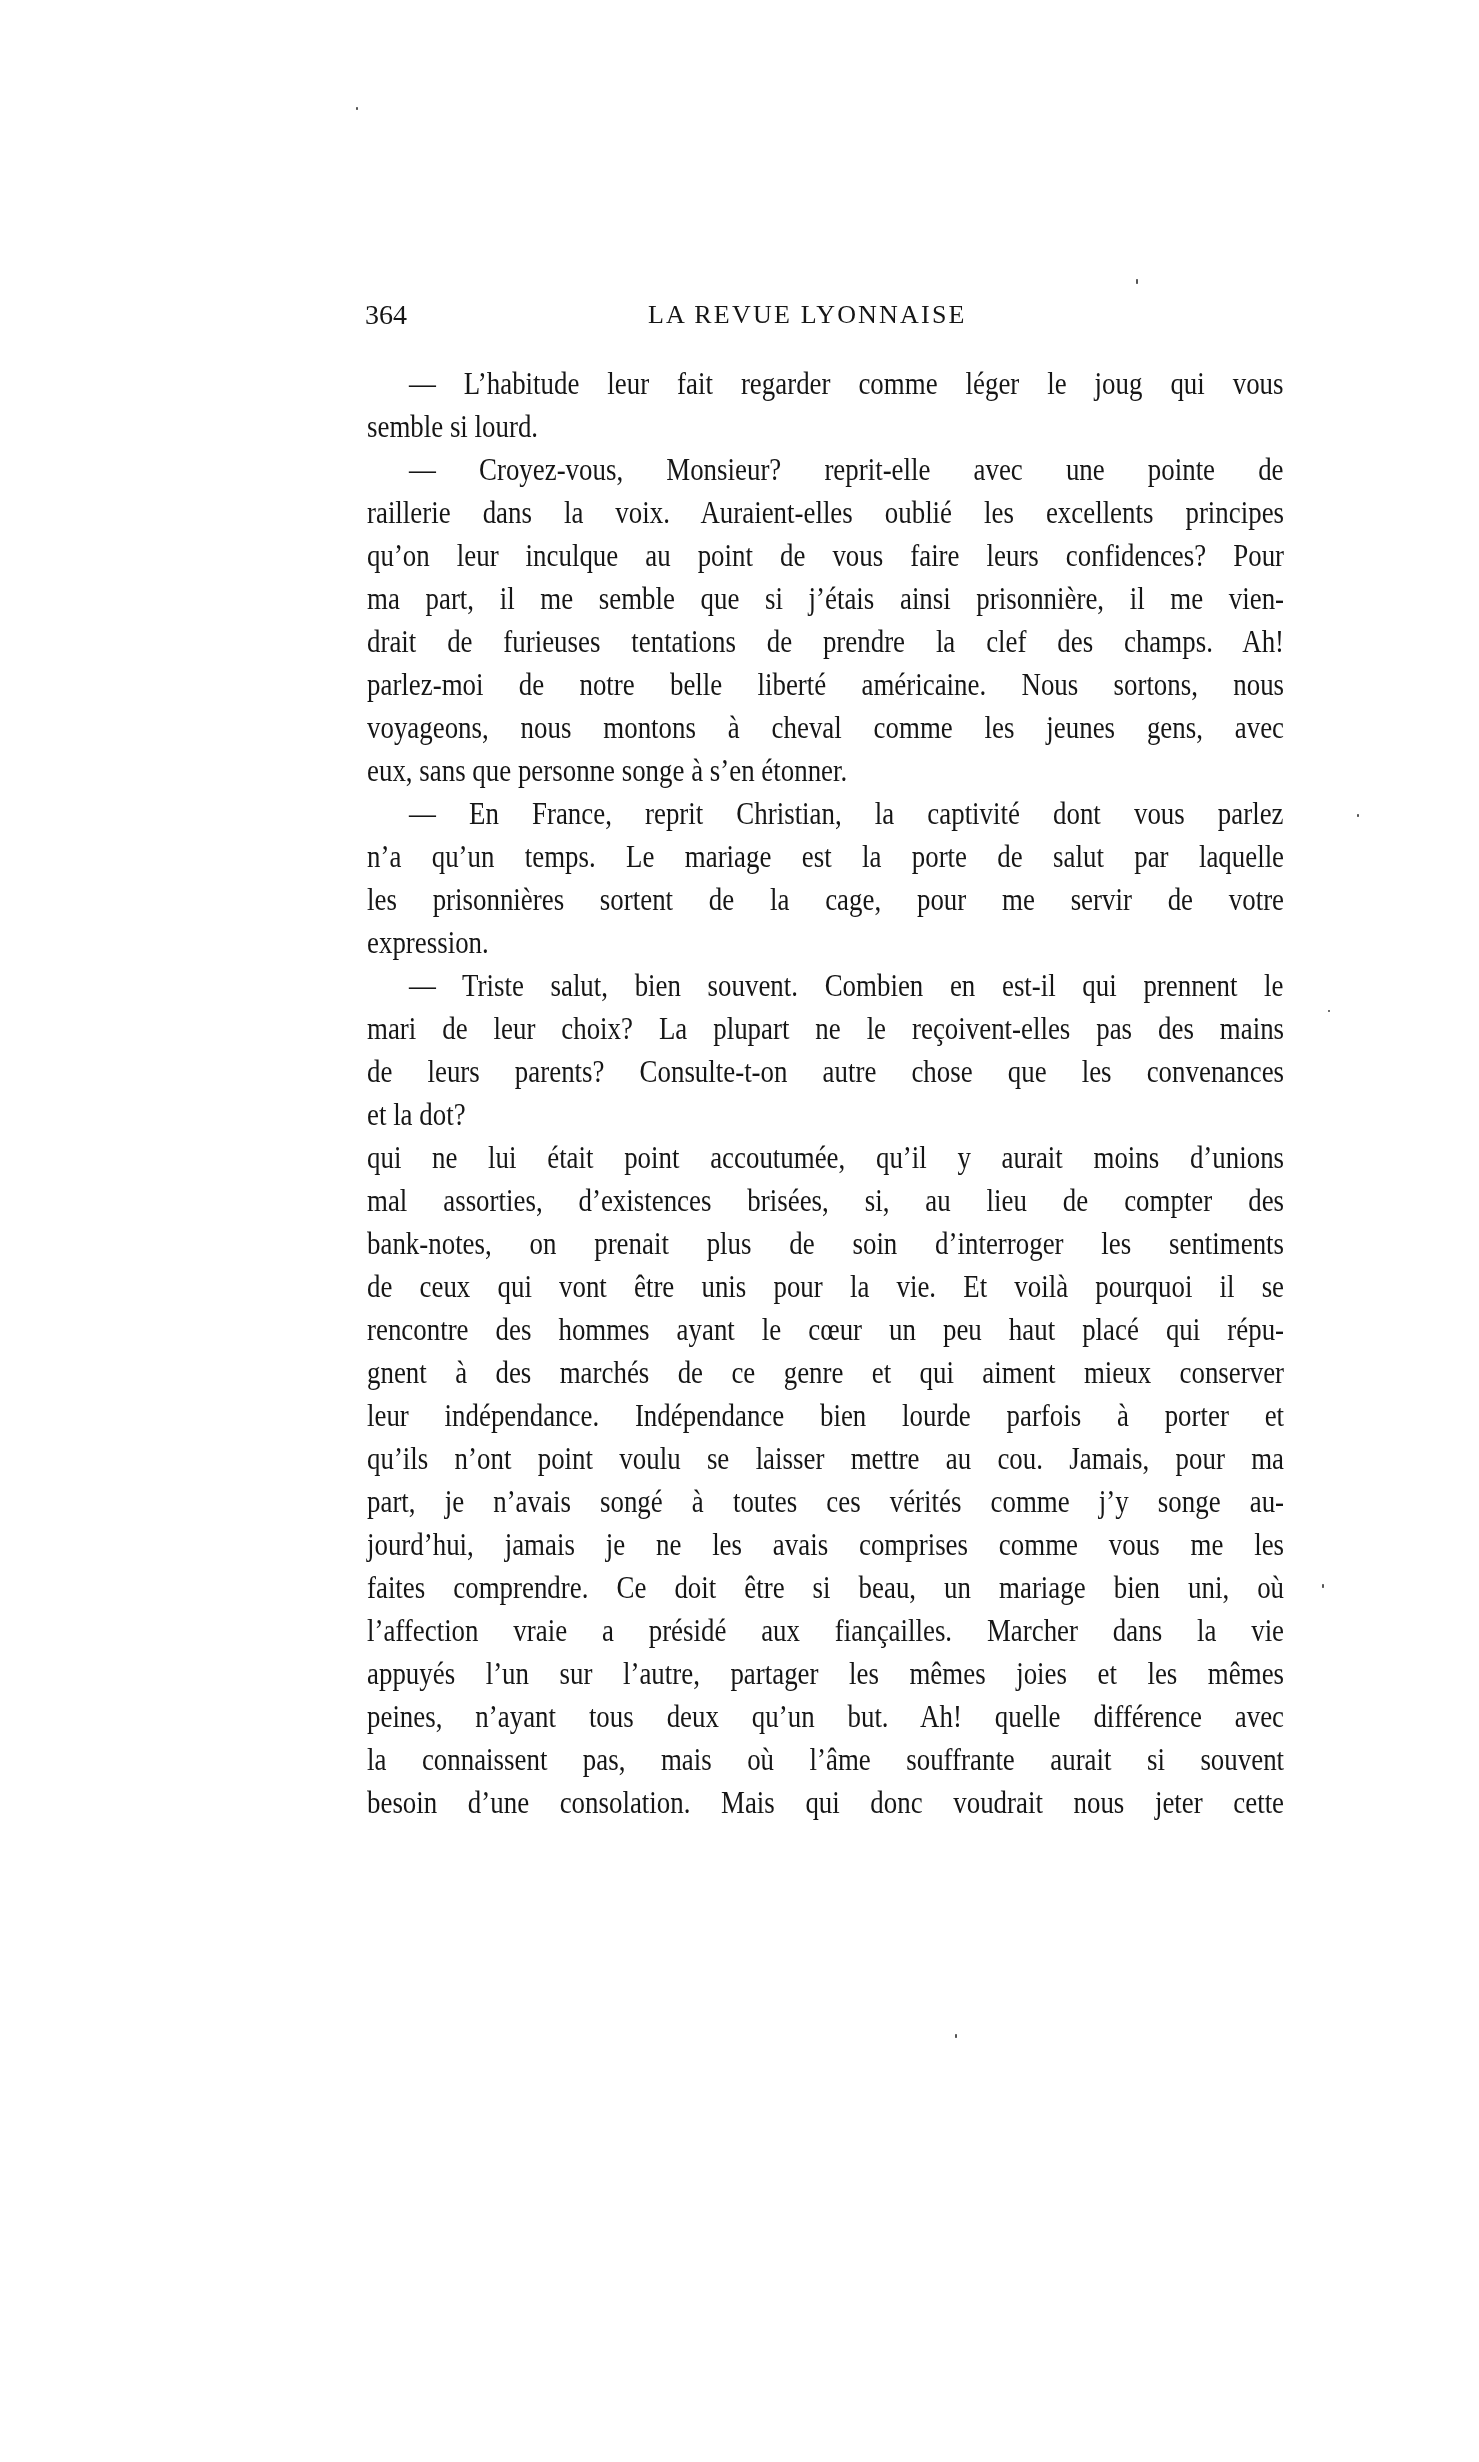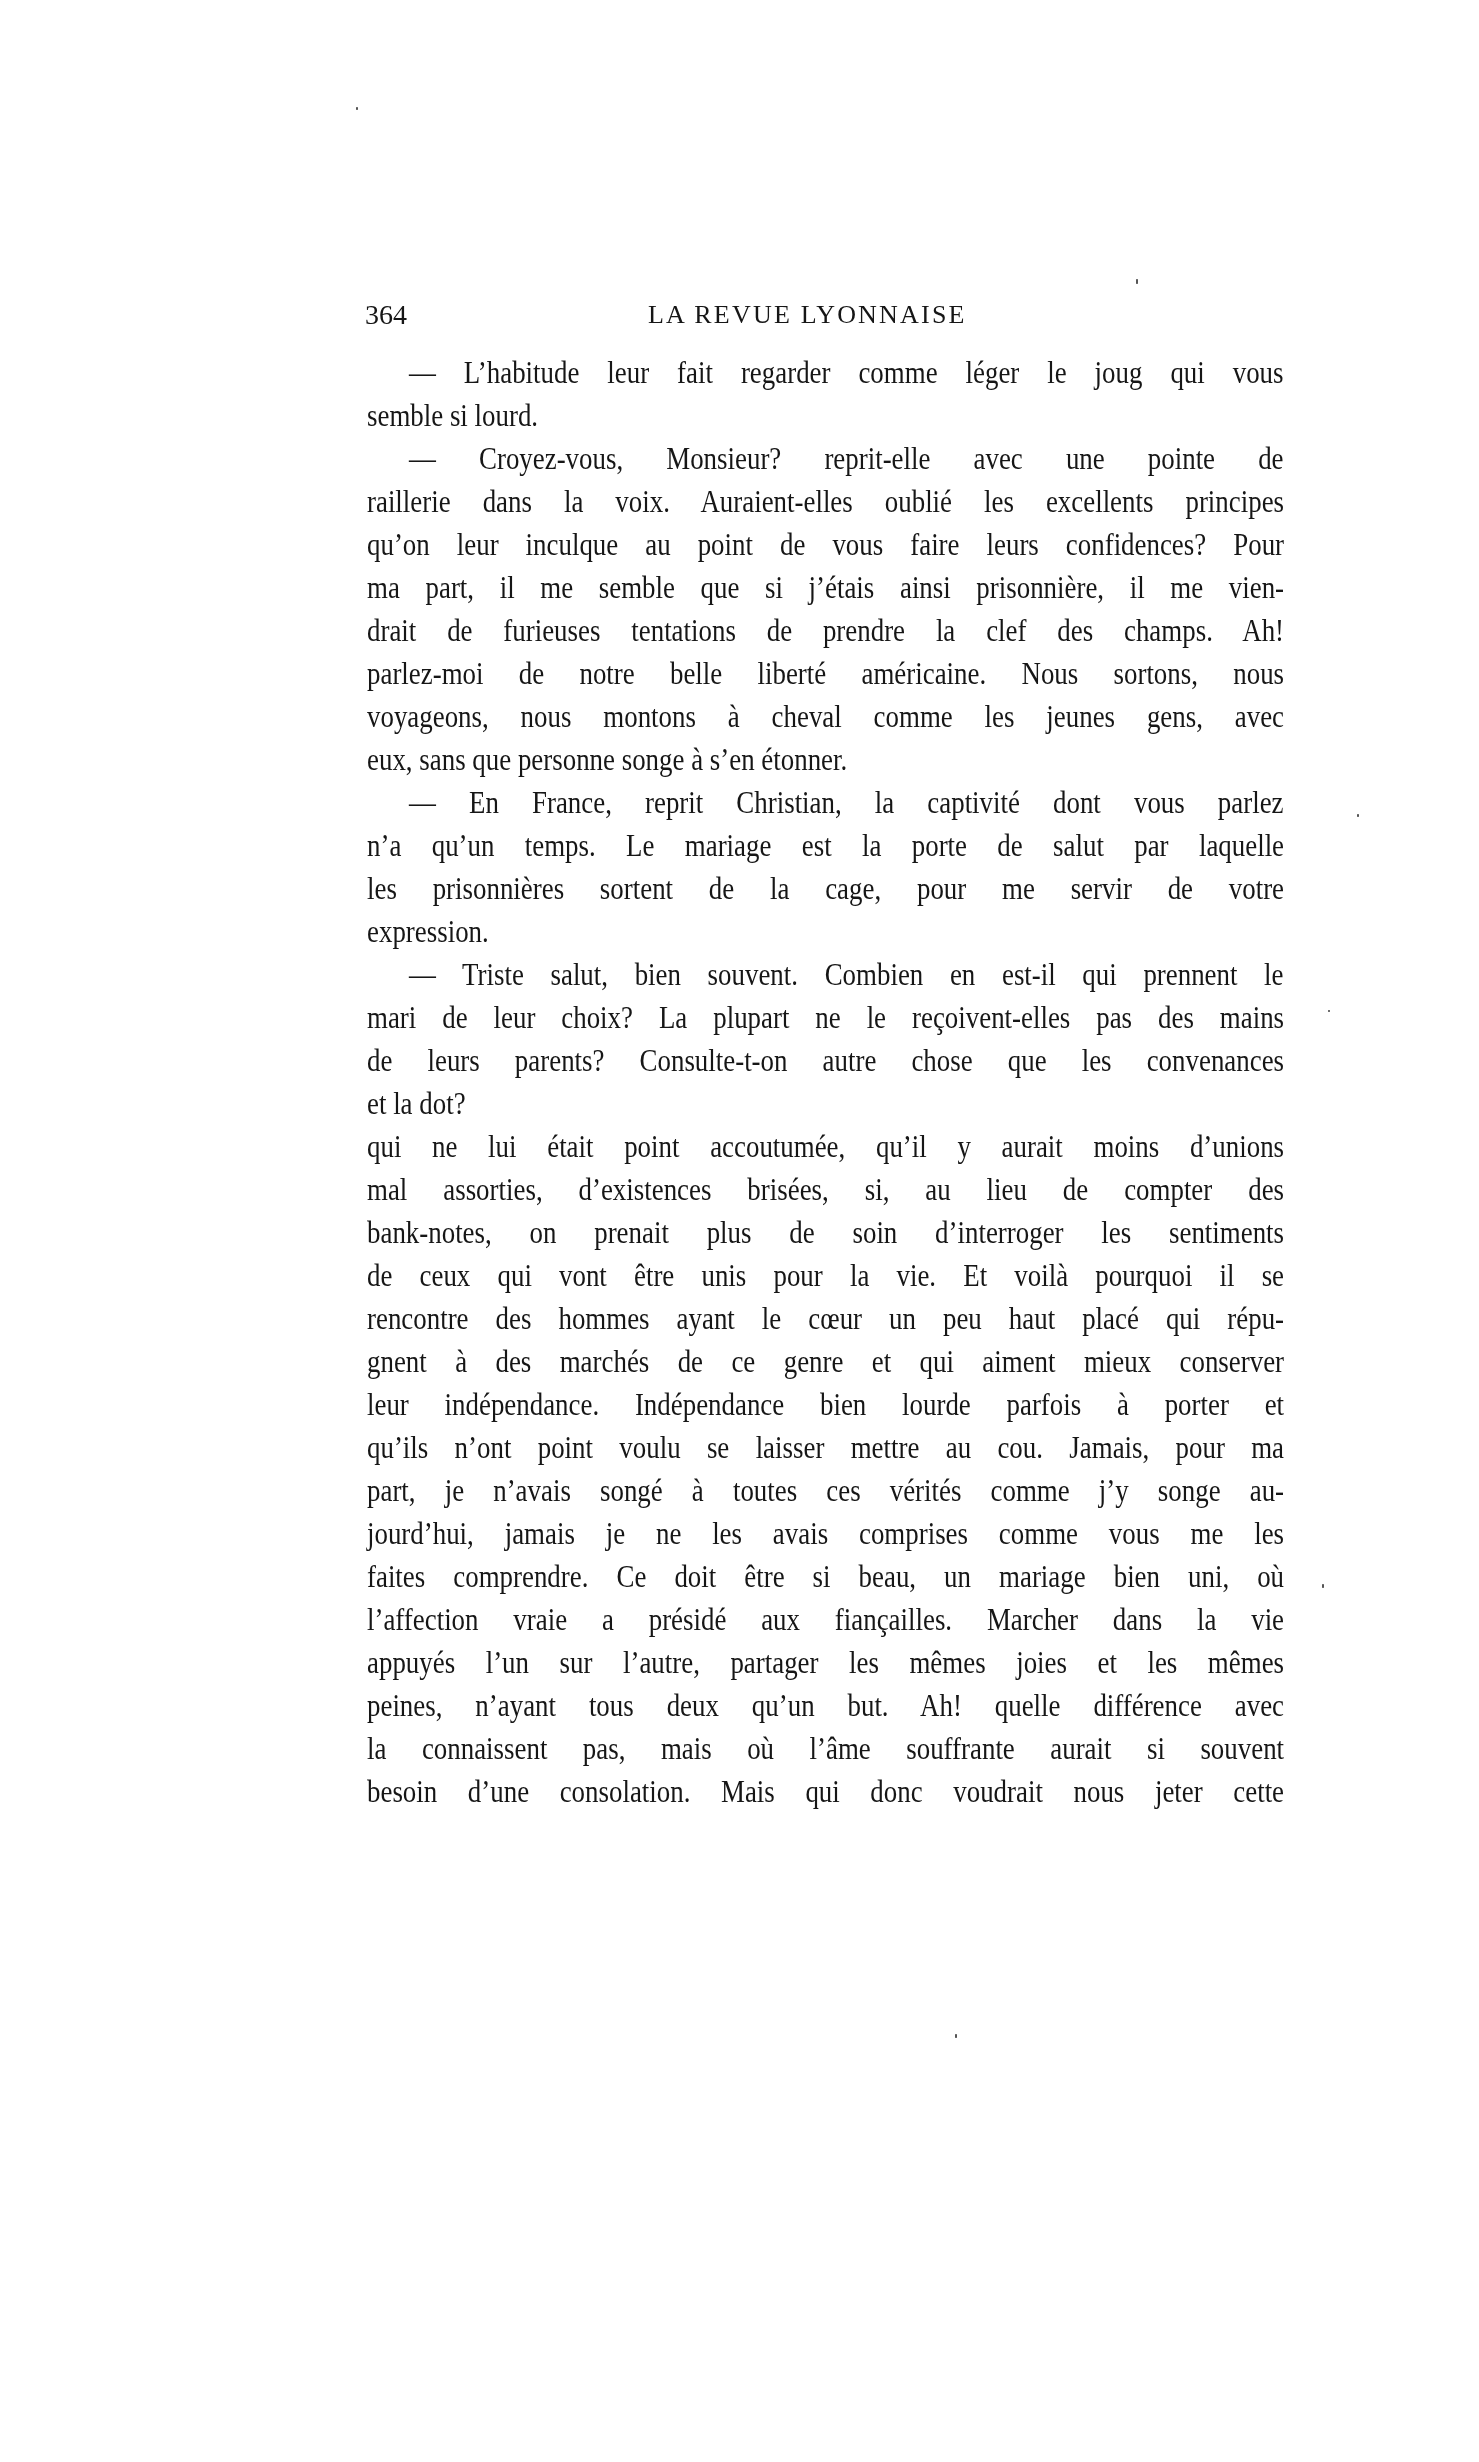--- a/index.html
+++ b/index.html
@@ -43,21 +43,21 @@
       left: 283px;
       top: 0;
       font-size: 26px;
       line-height: 37px;
       letter-spacing: 2.2px;
       white-space: nowrap;
     }
     .body-text {
       position: absolute;
       left: 367px;
-      top: 351px;
+      top: 362px;
       width: 917px;
       font-family: Liberation Serif, serif;
     }
     .line {
       display: block;
       height: 43px;
       line-height: 43px;
       font-size: 31px;
       white-space: nowrap;
       text-align: justify;

